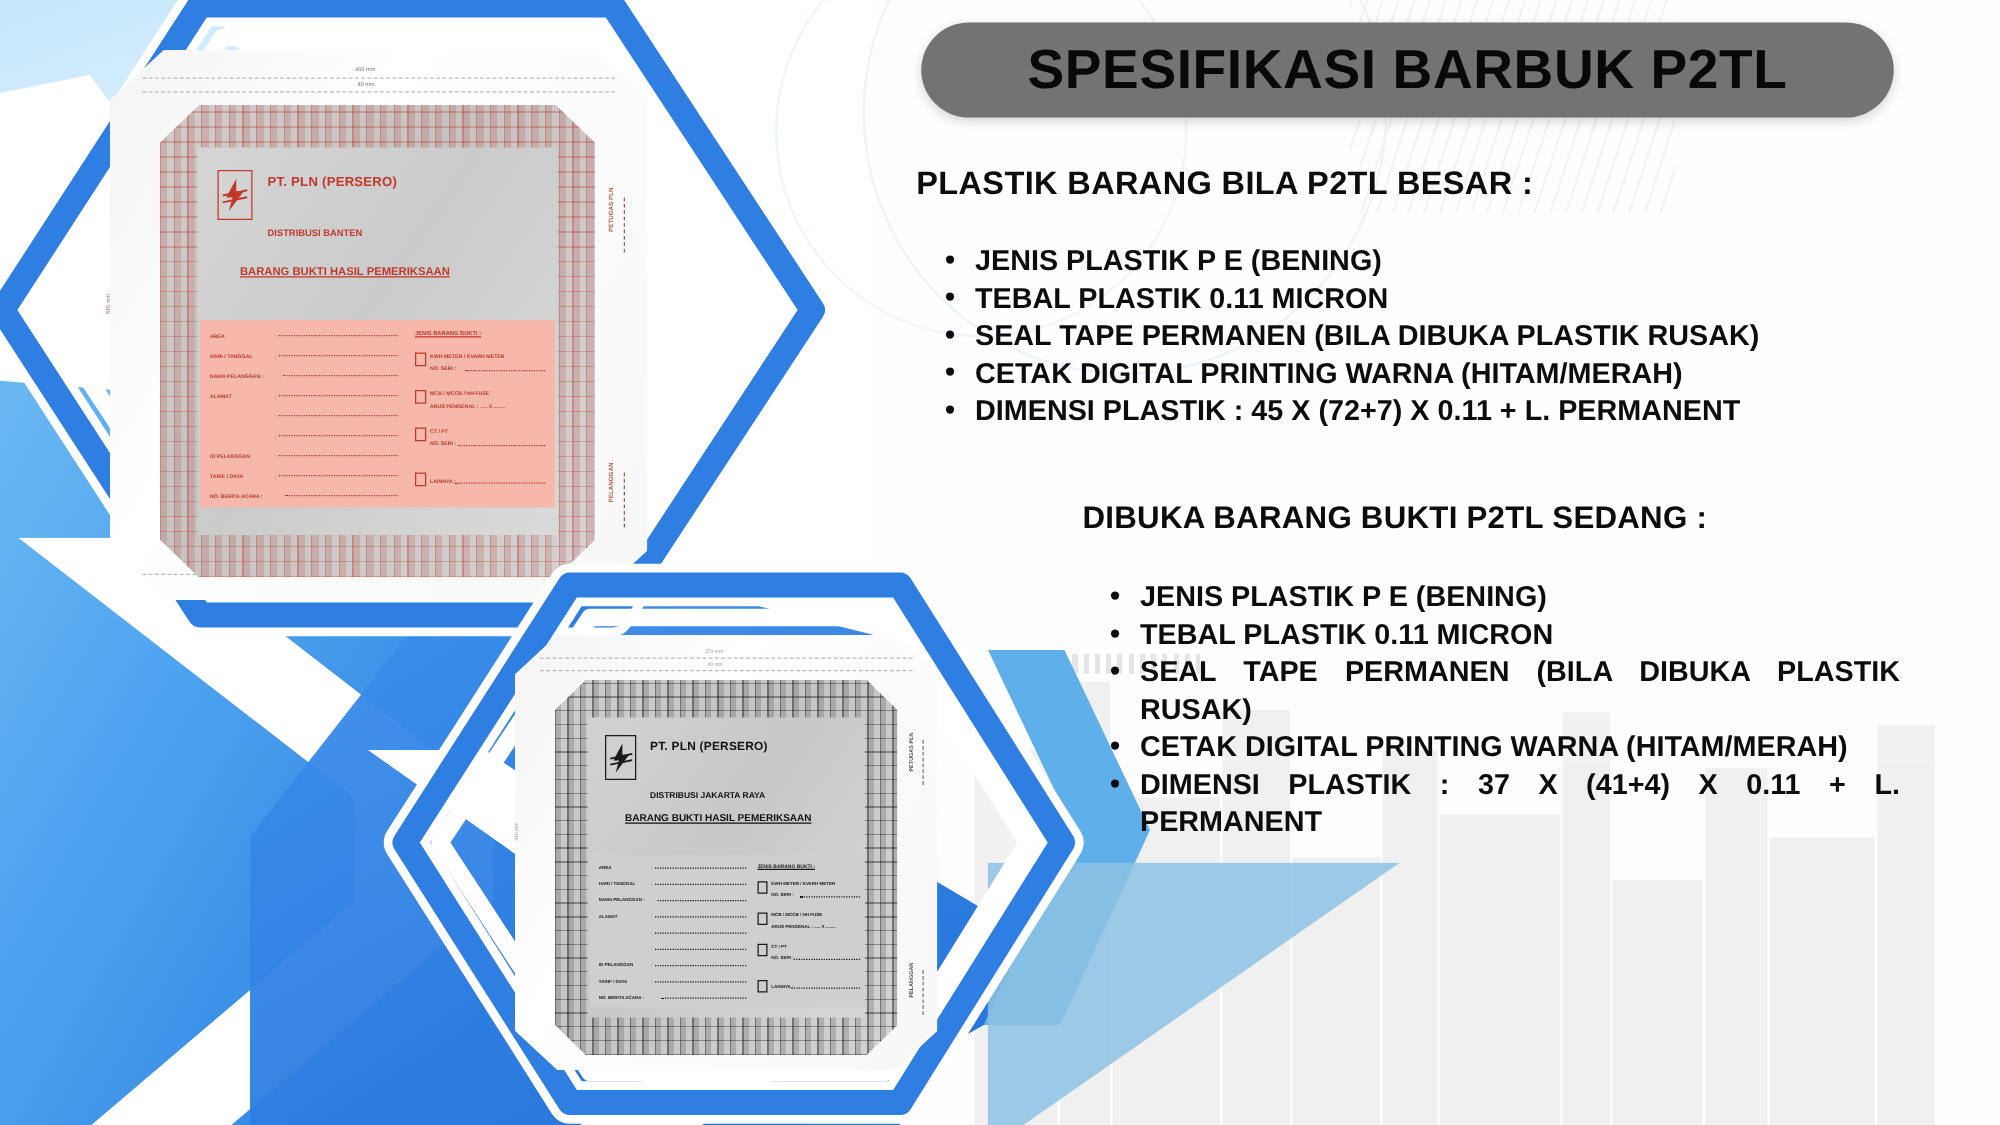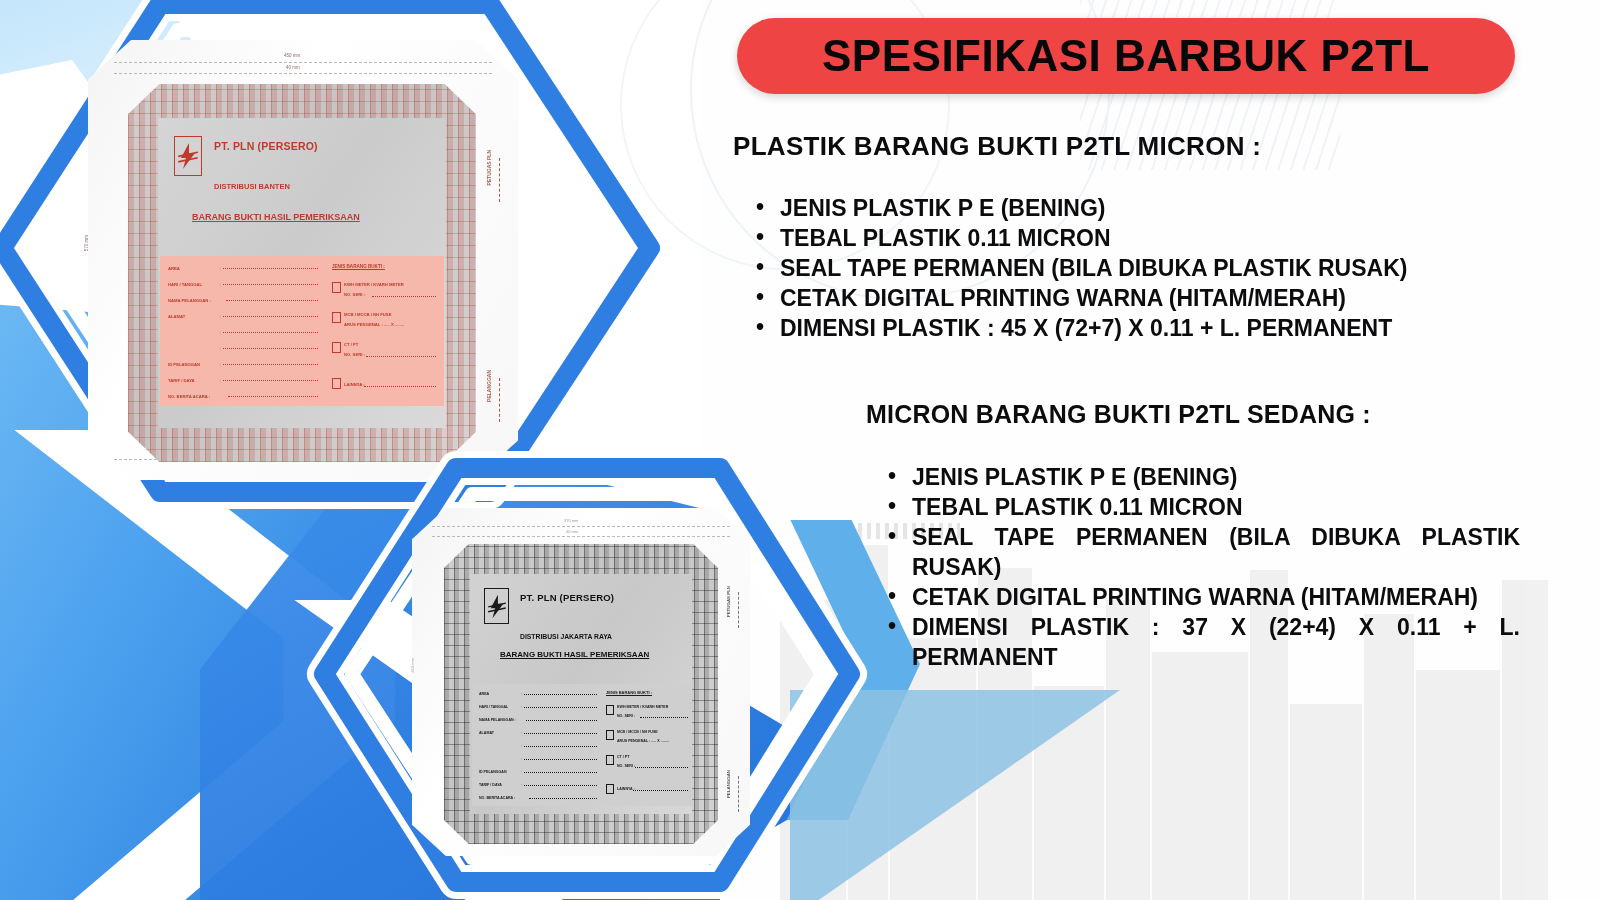--- a/index.html
+++ b/index.html
@@ -446,35 +446,35 @@
         <div style="position:absolute; left:161px; top:106px; width:55px; border-bottom:1px dotted #1a1a1a;"></div>
       </div>
     </div>
 
     <span class="vlabel" style="left:314px; top:78px; font-size:4.4px; color:#555;">PETUGAS PLN</span>
     <span class="vlabel" style="left:314px; top:262px; font-size:4.4px; color:#555;">PELANGGAN</span>
     <div class="dimarrow" style="left:326px; top:84px; height:36px; border-color:#777;"></div>
     <div class="dimarrow" style="left:326px; top:268px; height:36px; border-color:#777;"></div>
   </div>
 
-  <div class="title-pill" style="background:#ef4444;">
+  <div class="title-pill" style="background:#737373;">
     <span>SPESIFIKASI BARBUK P2TL</span>
   </div>
 
-  <div class="sec1-head">PLASTIK BARANG BUKTI P2TL MICRON  :</div>
+  <div class="sec1-head">PLASTIK BARANG BILA P2TL BESAR  :</div>
   <ul class="sec1-list">
     <li>JENIS PLASTIK P E (BENING)</li>
     <li>TEBAL PLASTIK 0.11 MICRON</li>
     <li>SEAL TAPE PERMANEN (BILA DIBUKA PLASTIK RUSAK)</li>
     <li>CETAK DIGITAL PRINTING WARNA (HITAM/MERAH)</li>
     <li>DIMENSI PLASTIK : 45 X (72+7) X 0.11 + L. PERMANENT</li>
   </ul>
 
-  <div class="sec2-head">MICRON BARANG BUKTI P2TL SEDANG  :</div>
+  <div class="sec2-head">DIBUKA BARANG BUKTI P2TL SEDANG  :</div>
   <ul class="sec2-list">
     <li>JENIS PLASTIK P E (BENING)</li>
     <li>TEBAL PLASTIK 0.11 MICRON</li>
     <li class="just">SEAL TAPE PERMANEN (BILA DIBUKA PLASTIK RUSAK)</li>
     <li class="just">CETAK DIGITAL PRINTING WARNA (HITAM/MERAH)</li>
-    <li class="just">DIMENSI PLASTIK : 37 X (22+4) X 0.11 + L. PERMANENT</li>
+    <li class="just">DIMENSI PLASTIK : 37 X (41+4) X 0.11 + L. PERMANENT</li>
   </ul>
 
 </div>
 
 </body></html>

